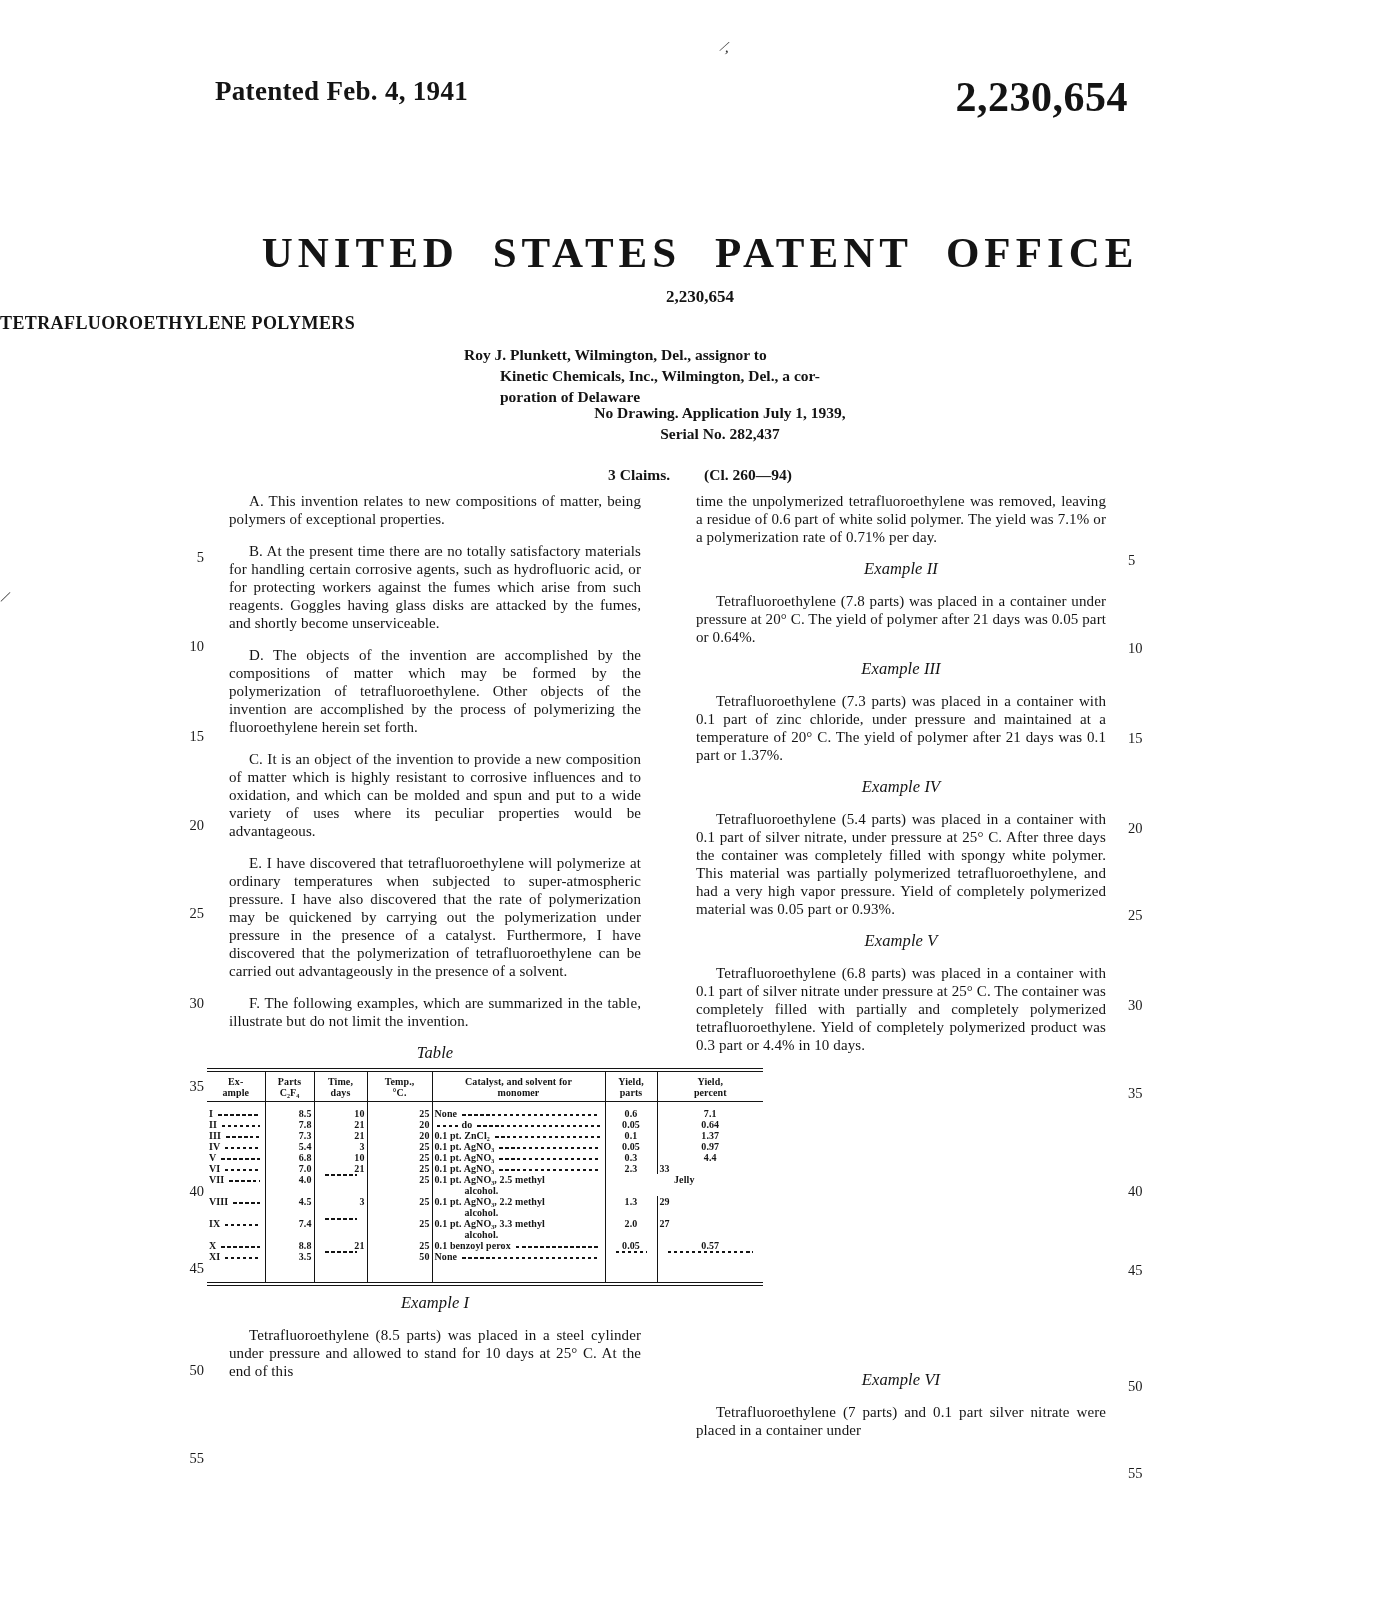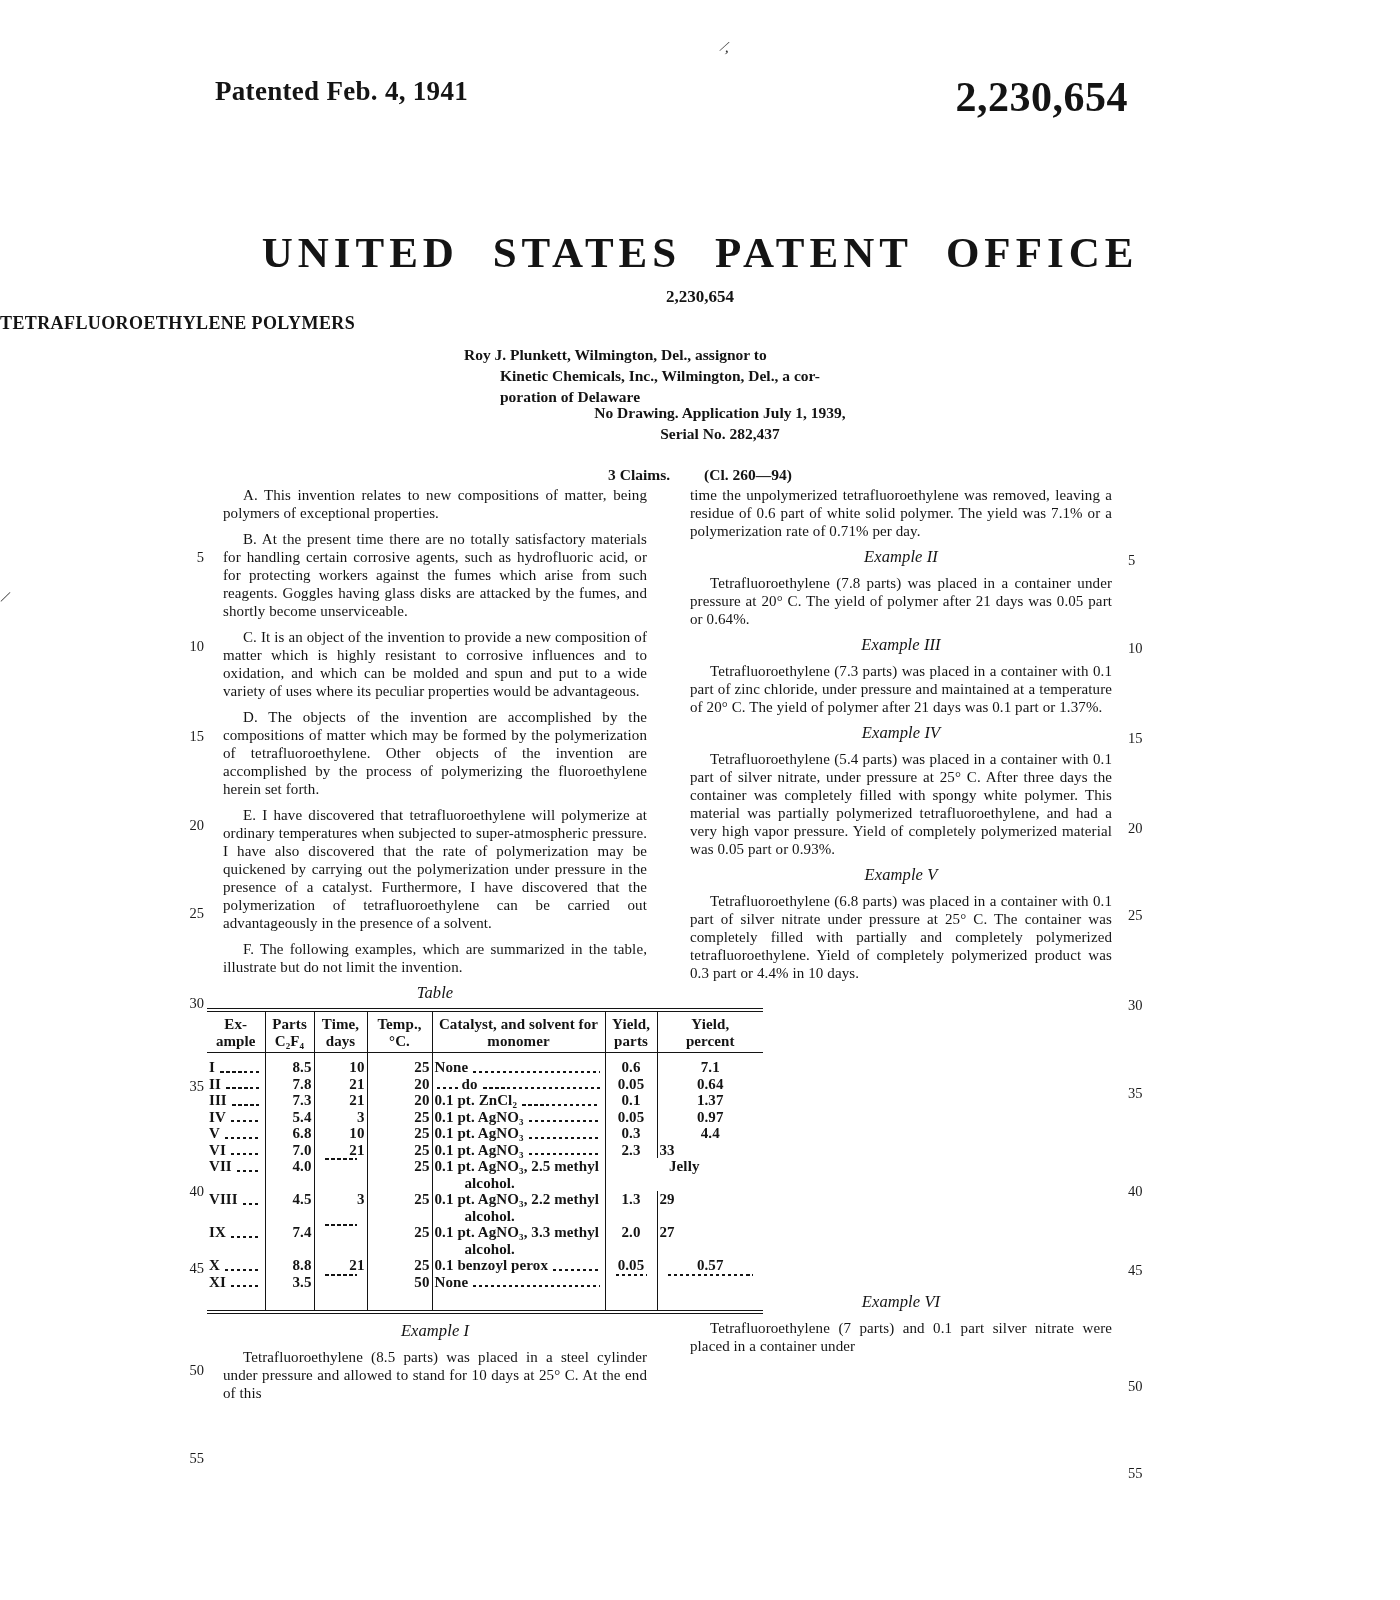--- a/index.html
+++ b/index.html
@@ -27,33 +27,33 @@
   .appl{position:absolute; top:402px; left:0; width:100%; text-align:center;
         font-size:15.5px; font-weight:bold; line-height:21px;margin-left:20px;}
   .claims{position:absolute; top:445px; left:0; width:100%; text-align:center;
           font-size:15.5px; font-weight:bold;margin-top:21px;}
   .claims .gap{display:inline-block; width:34px;}
   
   .col{position:absolute; top:478px; font-size:15px; line-height:18px;
        text-align:justify; letter-spacing:.1px;}
   #col-left{left:215px; width:440px;}
   #col-right{left:682px; width:438px;}
-  .col p{margin:8px; text-indent:20px;}
+  .col p{margin:14px; text-indent:20px;}
   .exhead{text-align:center; font-style:italic; font-size:16.5px;
           margin:7px 0 6px 0; text-indent:0; font-weight:500;}
   .tcaption{text-align:center; font-style:italic; font-size:16.5px;
             margin:6px 0 6px 0;}
   .spacer-vi{height:296px;}
   
   .ln{position:absolute; font-size:14.5px; color:#1c1c1c;}
   .ln-l{left:158px; width:46px; text-align:right;}
   .ln-r{left:1128px; width:46px; text-align:left;}
   
   .tbl{border-collapse:collapse; table-layout:fixed; width:556px; margin-left:-8px;
-       font-size:15px; font-weight:bold; line-height:1.1; margin-top:2px;}
+       font-size:10px; font-weight:bold; line-height:1.1; margin-top:2px;}
   .tbl th,.tbl td{border-left:1px solid #141414; padding:0 2px; vertical-align:top;}
   .tbl th:first-child,.tbl td:first-child{border-left:none;}
   .tbl{border-top:4px double #141414; border-bottom:4px double #141414;}
   .tbl thead th{border-bottom:1px solid #141414; text-align:center;
                 padding:4px 2px 3px 2px; font-weight:bold;}
   .tbl tr.r0 td{padding-top:6px;}
   .tbl tr.rlast td{padding-bottom:20px;}
   .c-ex{text-align:left; padding-left:4px;}
   .c-parts{text-align:right; padding-right:5px;}
   .c-time{text-align:right; padding-right:12px;}
@@ -100,22 +100,22 @@
     <div>Serial No. 282,437</div>
   </div>
 
   <div class="claims">
     <span>3 Claims.</span><span class="gap"></span><span>(Cl. 260—94)</span>
   </div>
 
   <div class="col" id="col-left">
     <p>A. This invention relates to new compositions of matter, being polymers of exceptional properties.</p>
     <p>B. At the present time there are no totally satisfactory materials for handling certain corrosive agents, such as hydrofluoric acid, or for protecting workers against the fumes which arise from such reagents.  Goggles having glass disks are attacked by the fumes, and shortly become unserviceable.</p>
+    <p>D. The objects of the invention are accomplished by the compositions of matter which may be formed by the polymerization of tetrafluoroethylene.  Other objects of the invention are accomplished by the process of polymerizing the fluoroethylene herein set forth.</p>
     <p>C. It is an object of the invention to provide a new composition of matter which is highly resistant to corrosive influences and to oxidation, and which can be molded and spun and put to a wide variety of uses where its peculiar properties would be advantageous.</p>
-    <p>D. The objects of the invention are accomplished by the compositions of matter which may be formed by the polymerization of tetrafluoroethylene.  Other objects of the invention are accomplished by the process of polymerizing the fluoroethylene herein set forth.</p>
     <p>E. I have discovered that tetrafluoroethylene will polymerize at ordinary temperatures when subjected to super-atmospheric pressure.  I have also discovered that the rate of polymerization may be quickened by carrying out the polymerization under pressure in the presence of a catalyst.  Furthermore, I have discovered that the polymerization of tetrafluoroethylene can be carried out advantageously in the presence of a solvent.</p>
     <p>F. The following examples, which are summarized in the table, illustrate but do not limit the invention.</p>
 
     <div class="tcaption">Table</div>
 
     <table class="tbl">
       <colgroup>
         <col style="width:58px">
           <col style="width:49px">
           <col style="width:53px">

